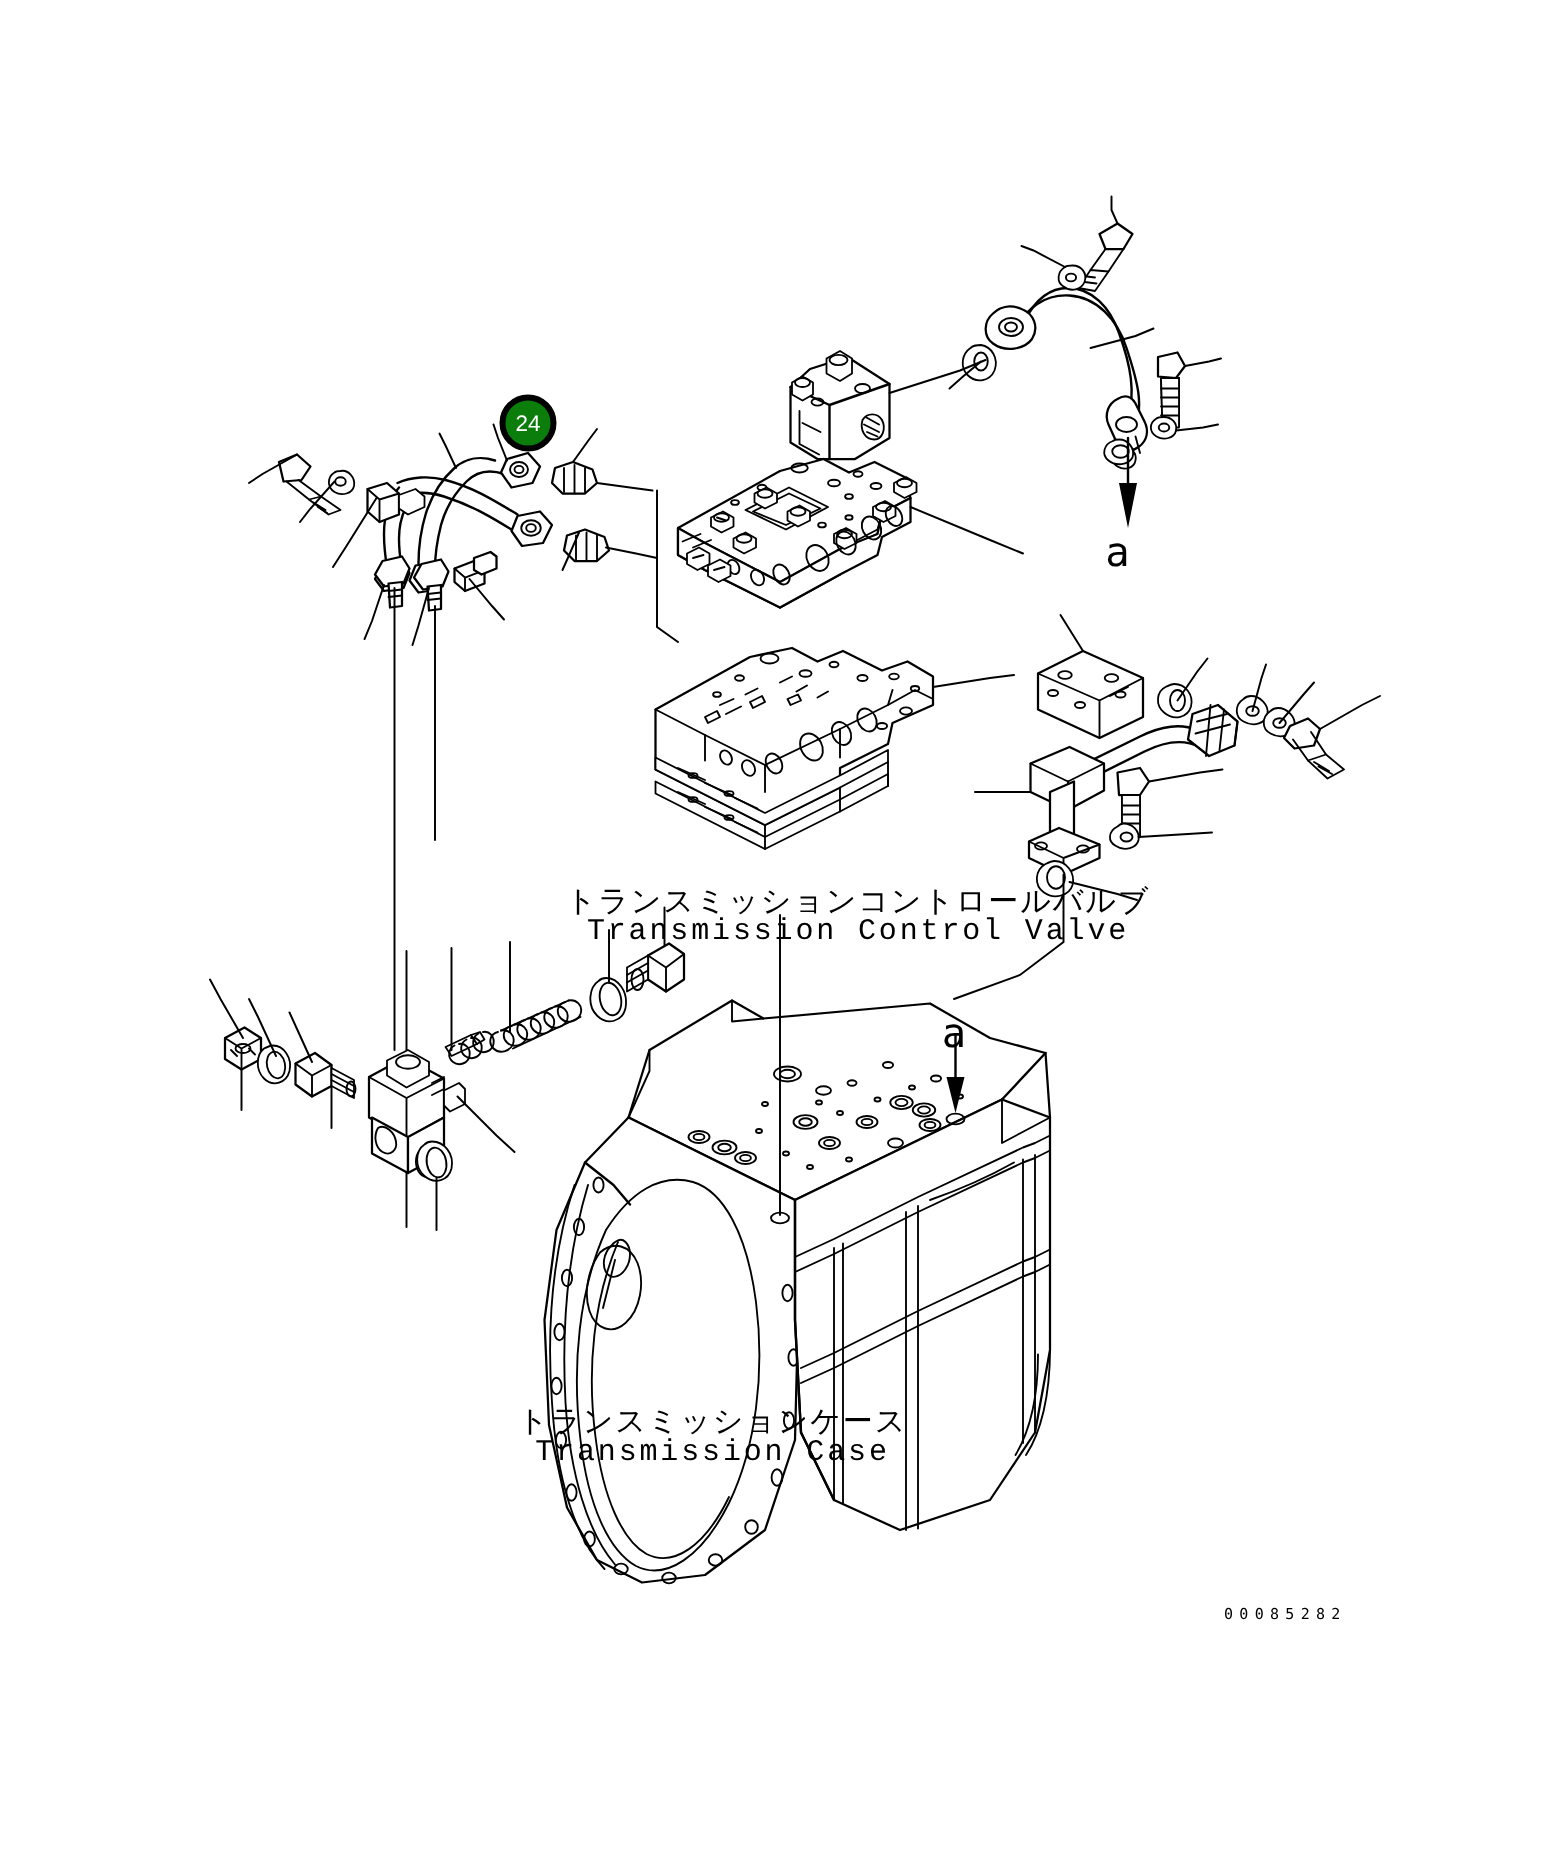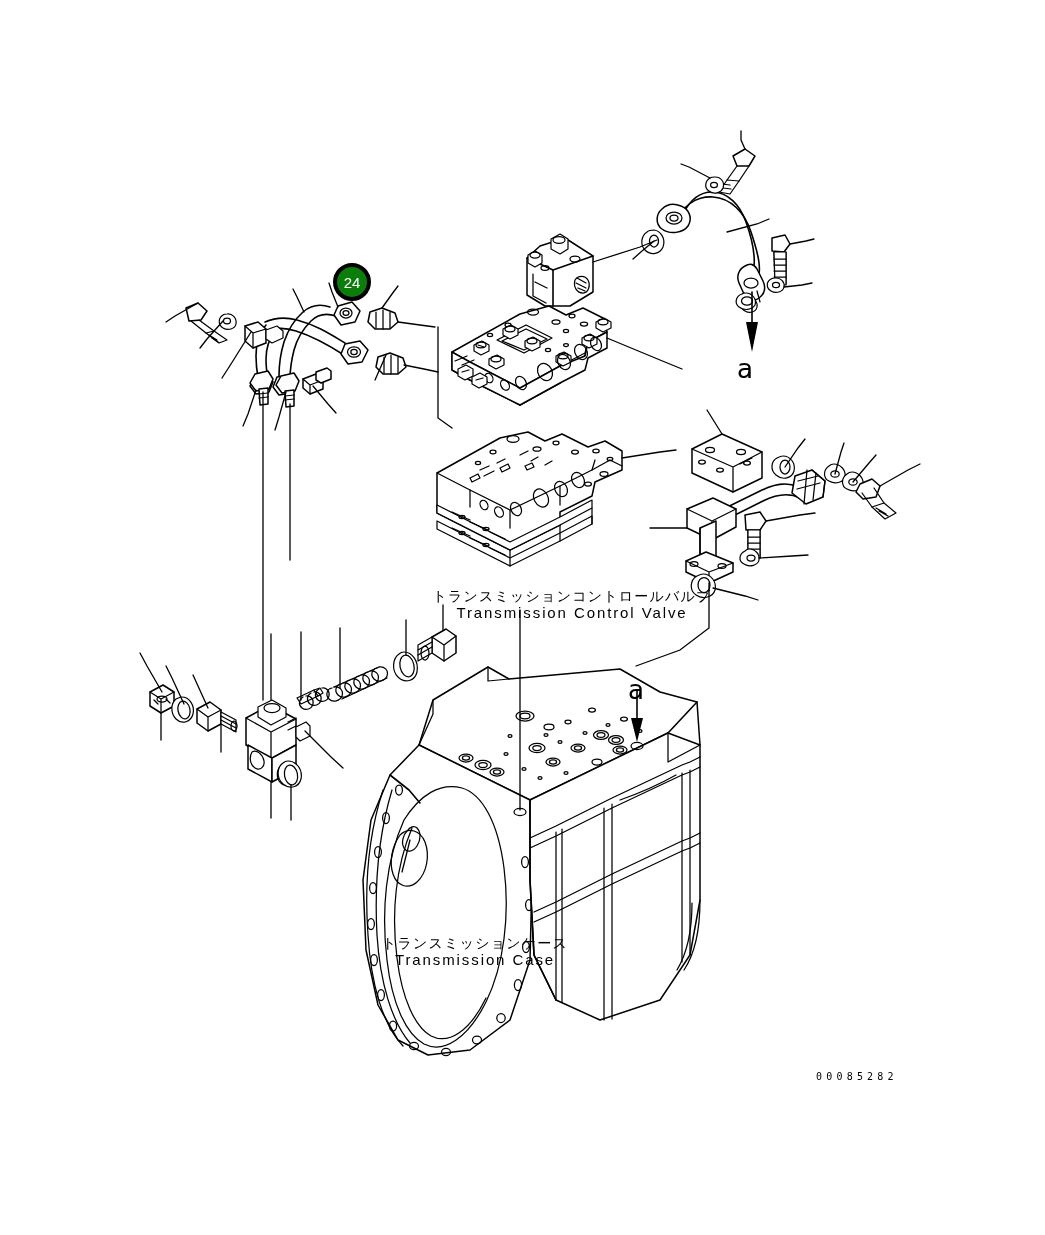--- a/index.html
+++ b/index.html
@@ -84,27 +84,27 @@
   .caption {
     position: absolute;
     text-align: center;
     color: #000000;
     white-space: nowrap;
     line-height: 1.12;
   }
   .caption .jp {
     display: block;
     font-family: "DejaVu Sans", sans-serif;
-    font-size: 14px;
+    font-size: 20px;
     letter-spacing: 1.2px;
   }
   .caption .en {
     display: block;
-    font-family: Liberation Sans, sans-serif;
-    font-size: 15px;
+    font-family: Liberation Mono, monospace;
+    font-size: 20px;
     letter-spacing: 1.9px;
   }
 
   
   .section-letter {
     position: absolute;
     font-family: "DejaVu Sans Mono", monospace;
     font-size: 27px;
     color: #000000;
     line-height: 1;

